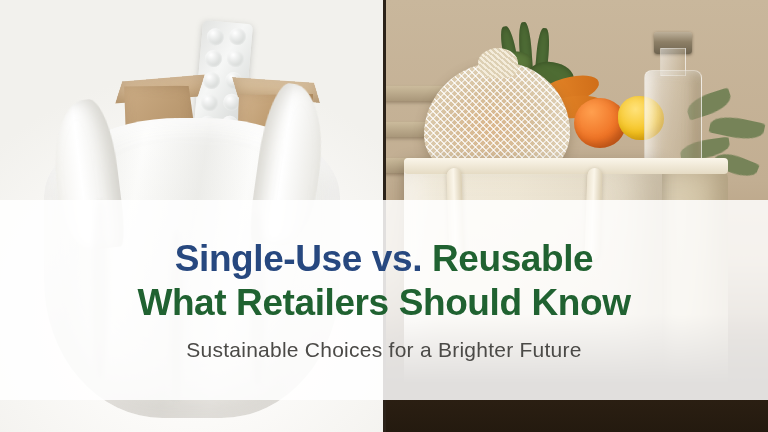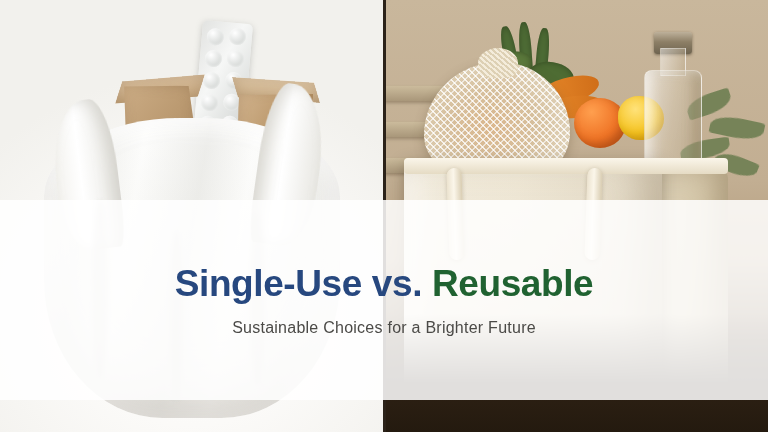--- a/index.html
+++ b/index.html
@@ -258,21 +258,21 @@
     font-weight:bold;
     line-height:1.13;
     letter-spacing:-.4px;
   }
   .line1, .line2, .line3 { display:block; white-space:nowrap; }
   .seg-blue  { color:#27487f; }
   .seg-green { color:#206231; }
   .line3 { margin-top:2px; }
   .subtitle {
     margin-top:15px;
-    font-size:16px;
+    font-size:21px;
     color:#4b4a47;
     letter-spacing:.25px;
     white-space:nowrap;
   }
 </style>
 </head>
 <body>
 
 <div class="banner">
 
@@ -365,17 +365,18 @@
 
       <div class="dark-base"></div>
     </div>
   </div>
 
   <div class="overlay-band"></div>
 
   <div class="text-block">
     <div class="headline">
       <span class="line1"><span class="seg-blue">Single-Use vs. </span><span class="seg-green">Reusable</span></span>
+      <span class="line3 seg-green">What Retailers Should Know</span>
     </div>
     <div class="subtitle">Sustainable Choices for a Brighter Future</div>
   </div>
 
 </div>
 
 </body></html>

